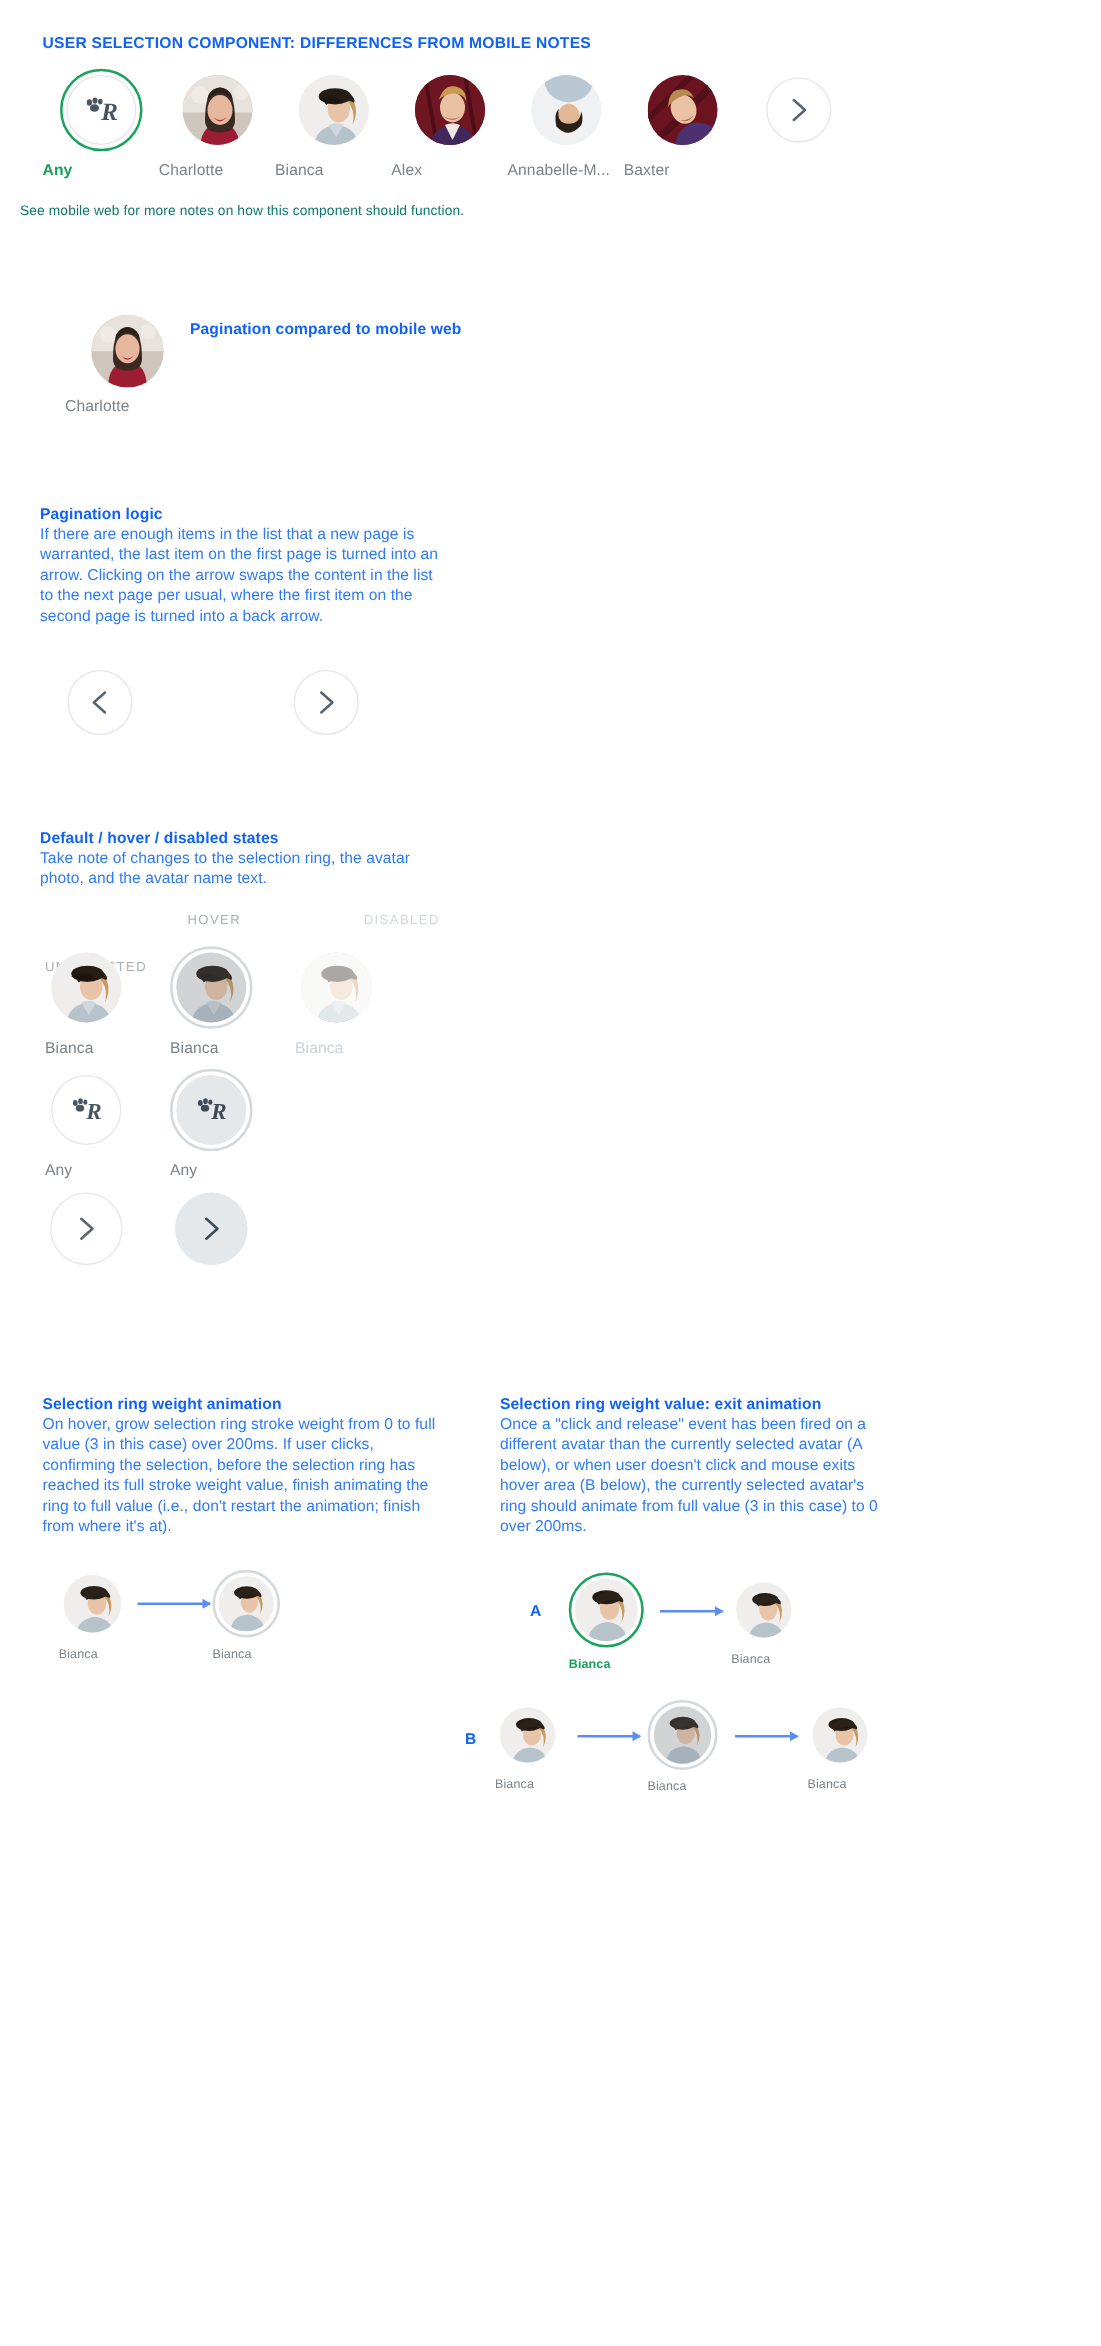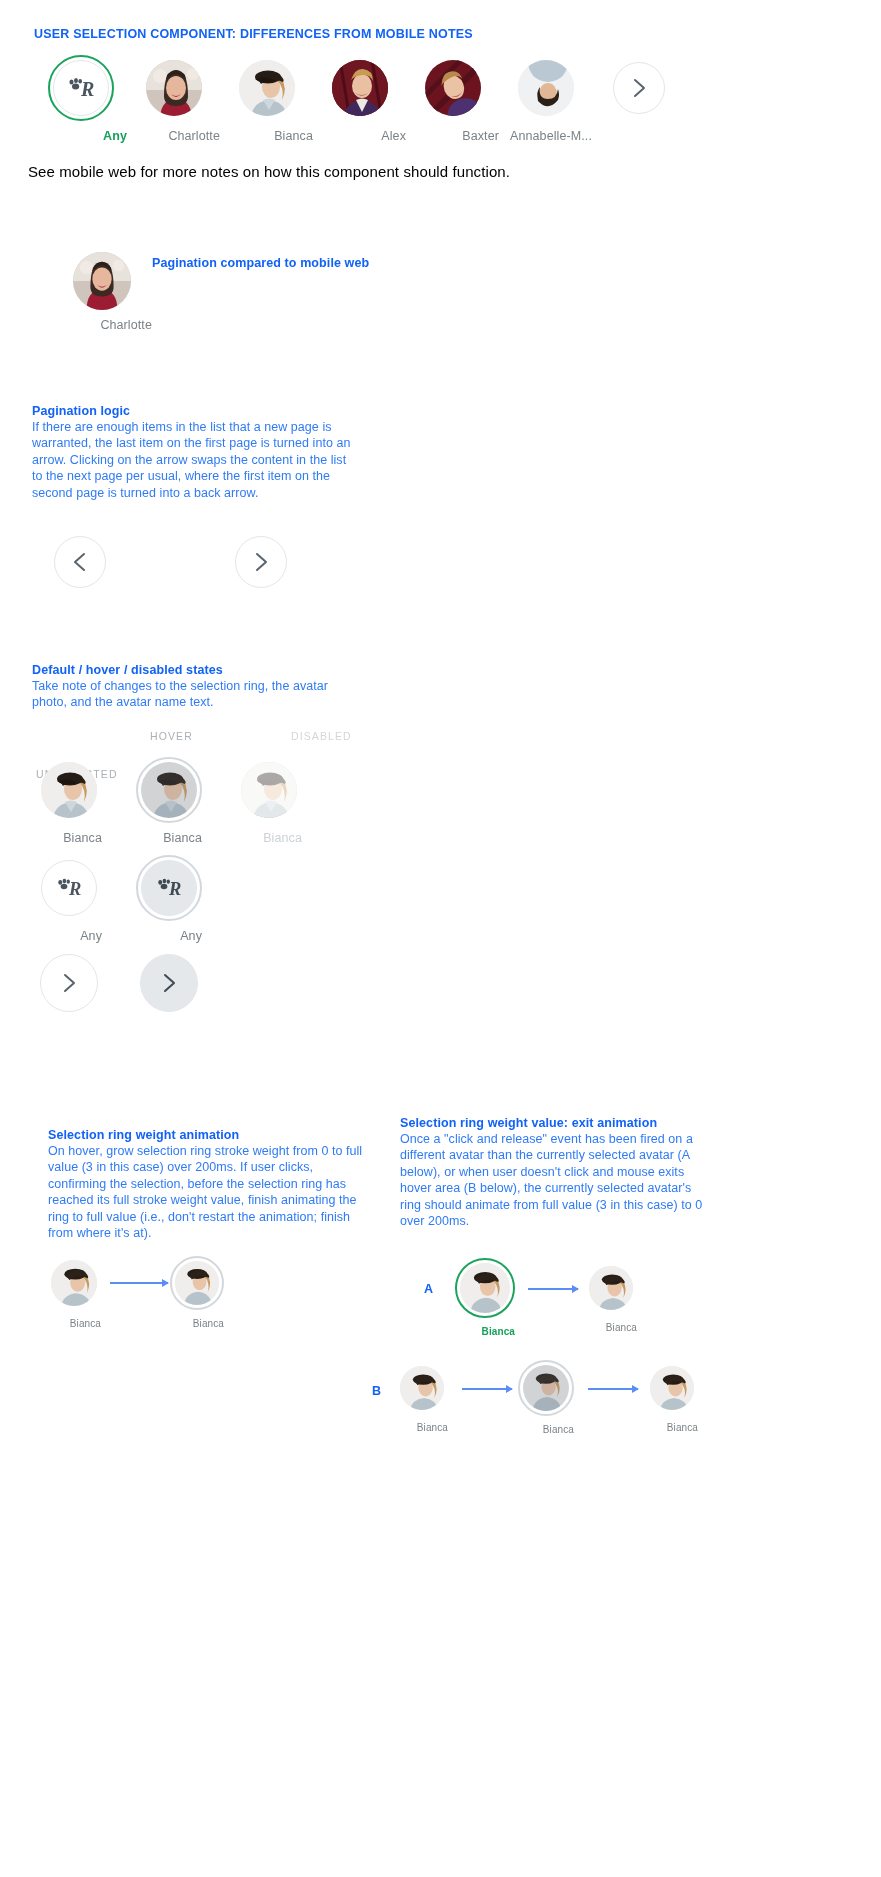--- a/index.html
+++ b/index.html
@@ -11,39 +11,39 @@
   }
   .page { position: relative; width: 881px; height: 1877px; overflow: hidden; padding-left: 41px; }
 
   
   .doc-title {
     position: absolute; left: 34px; top: 27px;
     font-size: 12.5px; font-weight: bold; letter-spacing: .2px;
     color: #1162f6;
   }
   .note-link {
-    position: absolute; left: 28px; top: 163px;
-    font-size: 15px; color: #000000; letter-spacing: .1px;
+    position: absolute; left: 16px; top: 163px;
+    font-size: 11px; color: #0f766e; letter-spacing: .1px;
   }
   .sec-head {
     font-size: 12.5px; font-weight: bold; color: #1162f6;
     margin: 0 0 1px 0; letter-spacing: .1px;
   }
   .sec-body {
     font-size: 12.5px; color: #2f7bf6; line-height: 16.4px;
     letter-spacing: .05px; margin: 0;
   }
   .blk { position: absolute; }
   .photo {
     border-radius: 50%; overflow: hidden; position: relative;
     background: #eceef0;
   }
   .photo svg { display: block; }
   .name {
-    text-align: right; color: #7b8287; font-size: 12.5px;
+    text-align: left; color: #7b8287; font-size: 12.5px;
     margin-top: 8px; letter-spacing: .1px; white-space: nowrap;
   }
   .name.sel { color: #17a05a; font-weight: bold; }
   .name.dis { color: #ccd2d6; }
 
   
   .ring-green { border: 2.5px solid #1aa35c; border-radius: 50%; }
   .ring-grey  { border: 2.5px solid #d3d8dc; border-radius: 50%; }
   .ring-none  { border: 2.5px solid transparent; border-radius: 50%; }
 
@@ -165,49 +165,49 @@
             </svg>
           </div>
         </div>
         <div class="name">Alex</div>
       </div>
 
       <div style="width:93px;">
         <div class="ring-none" style="width:66px;height:66px;margin:0 auto;padding:3px;">
           <div class="photo" style="width:100%;height:100%;">
             <svg width="60" height="60" viewBox="0 0 60 60">
+              <rect width="60" height="60" fill="#f0f1f2"></rect>
+              <g transform="rotate(180 30 30)">
+                <path d="M10 60 Q10 40 30 38 Q50 40 50 60 Z" fill="#b9c8d2"></path>
+                <ellipse cx="30" cy="26" rx="9" ry="11" fill="#e2b795"></ellipse>
+                <path d="M20 20 q10 -12 20 -1 q2 10 -2 14 q2 -12 -8 -12 q-9 0 -10 10 q-2 -6 0 -11Z" fill="#2a2018"></path>
+              </g>
+            </svg>
+          </div>
+        </div>
+        <div class="name">Annabelle-M...</div>
+      </div>
+
+      <div style="width:93px;">
+        <div class="ring-none" style="width:66px;height:66px;margin:0 auto;padding:3px;">
+          <div class="photo" style="width:100%;height:100%;">
+            <svg width="60" height="60" viewBox="0 0 60 60">
               <rect width="60" height="60" fill="#6b1420"></rect>
               <path d="M4 56 L56 4" stroke="#53101a" stroke-width="6"></path>
               <path d="M-4 40 L40 -4" stroke="#53101a" stroke-width="5"></path>
               <g transform="rotate(-22 30 30)">
                 <path d="M12 60 Q12 42 30 40 Q48 42 48 60 Z" fill="#4c3070"></path>
                 <ellipse cx="30" cy="27" rx="10" ry="12" fill="#eac3a4"></ellipse>
                 <path d="M19 21 q5 -11 12 -10 q10 1 10 11 q-3 -6 -11 -5 q-8 1 -11 4Z" fill="#b98a4e"></path>
                 <path d="M24 34 q6 4 12 0 q-6 6 -12 0Z" fill="#ae6a58"></path>
               </g>
             </svg>
           </div>
         </div>
         <div class="name">Baxter</div>
-      </div>
-
-      <div style="width:93px;">
-        <div class="ring-none" style="width:66px;height:66px;margin:0 auto;padding:3px;">
-          <div class="photo" style="width:100%;height:100%;">
-            <svg width="60" height="60" viewBox="0 0 60 60">
-              <rect width="60" height="60" fill="#f0f1f2"></rect>
-              <g transform="rotate(180 30 30)">
-                <path d="M10 60 Q10 40 30 38 Q50 40 50 60 Z" fill="#b9c8d2"></path>
-                <ellipse cx="30" cy="26" rx="9" ry="11" fill="#e2b795"></ellipse>
-                <path d="M20 20 q10 -12 20 -1 q2 10 -2 14 q2 -12 -8 -12 q-9 0 -10 10 q-2 -6 0 -11Z" fill="#2a2018"></path>
-              </g>
-            </svg>
-          </div>
-        </div>
-        <div class="name">Annabelle-M...</div>
       </div>
 
       <div style="width:93px;">
         <div class="arrowbtn" style="width:52px;height:52px;margin:7px auto 0;">
           <svg width="18" height="22" viewBox="0 0 18 22">
               <polyline points="5,3 14,11 5,19" fill="none" stroke="#5a646d" stroke-width="2" stroke-linecap="round" stroke-linejoin="round"></polyline>
             </svg>
         </div>
       </div>
 
@@ -367,21 +367,21 @@
     </div>
   </div>
   <div class="blk" style="left:140px; top:954px;">
     <div class="arrowbtn filled" style="width:58px;height:58px;">
       <svg width="18" height="22" viewBox="0 0 18 22">
           <polyline points="5,3 14,11 5,19" fill="none" stroke="#3f4a55" stroke-width="2" stroke-linecap="round" stroke-linejoin="round"></polyline>
         </svg>
     </div>
   </div>
 
-  <div class="blk" style="left:48px; top:1116px; width:320px;margin-top:12px;">
+  <div class="blk" style="left:34px; top:1116px; width:320px;">
     <div class="sec-head">Selection ring weight animation</div>
     <div class="sec-body">On hover, grow selection ring stroke weight from 0 to full value (3 in this case) over 200ms. If user clicks, confirming the selection, before the selection ring has reached its full stroke weight value, finish animating the ring to full value (i.e., don't restart the animation; finish from where it's at).</div>
   </div>
 
   <div class="blk" style="left:47px; top:1256px;">
     <div class="ring-none" style="width:54px;height:54px;padding:2px;">
       <div class="photo" style="width:100%;height:100%;">
         <svg width="50" height="50" viewBox="0 0 60 60">
           <rect width="60" height="60" fill="#efeeec"></rect>
           <path d="M12 60 Q12 42 30 40 Q48 42 48 60 Z" fill="#b6c3cb"></path>

